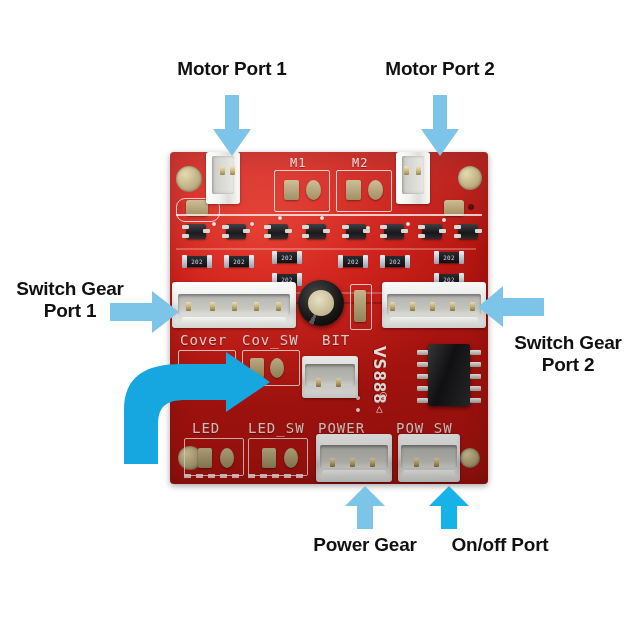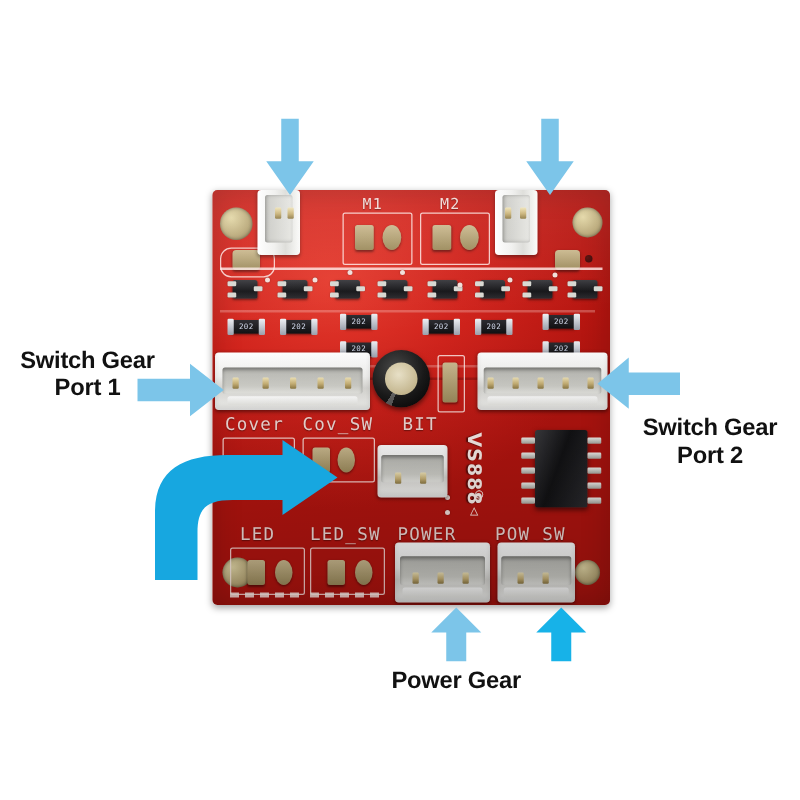--- a/index.html
+++ b/index.html
@@ -355,24 +355,27 @@
       <polygon points="21,0 41,20 29,20 29,43 13,43 13,20 1,20" fill="#7cc5e9"></polygon>
     </svg>
   </div>
 
   <div class="arw" style="left:428px;top:486px;">
     <svg width="42" height="44" viewBox="0 0 42 44">
       <polygon points="21,0 41,20 29,20 29,43 13,43 13,20 1,20" fill="#17b2e8"></polygon>
     </svg>
   </div>
 
-
+  <div class="lbl ctr" style="left:148px;top:58px;width:168px;">Motor Port 1</div>
+
+  <div class="lbl ctr" style="left:356px;top:58px;width:168px;">Motor Port 2</div>
 
   <div class="lbl ctr" style="left:2px;top:278px;width:136px;">Switch Gear
 Port 1</div>
 
   <div class="lbl ctr" style="left:496px;top:332px;width:144px;">Switch Gear
 Port 2</div>
 
   <div class="lbl ctr" style="left:288px;top:534px;width:154px;">Power Gear</div>
 
+  <div class="lbl ctr" style="left:420px;top:534px;width:160px;">On/off Port</div>
 
 </div>
 
 </body></html>

